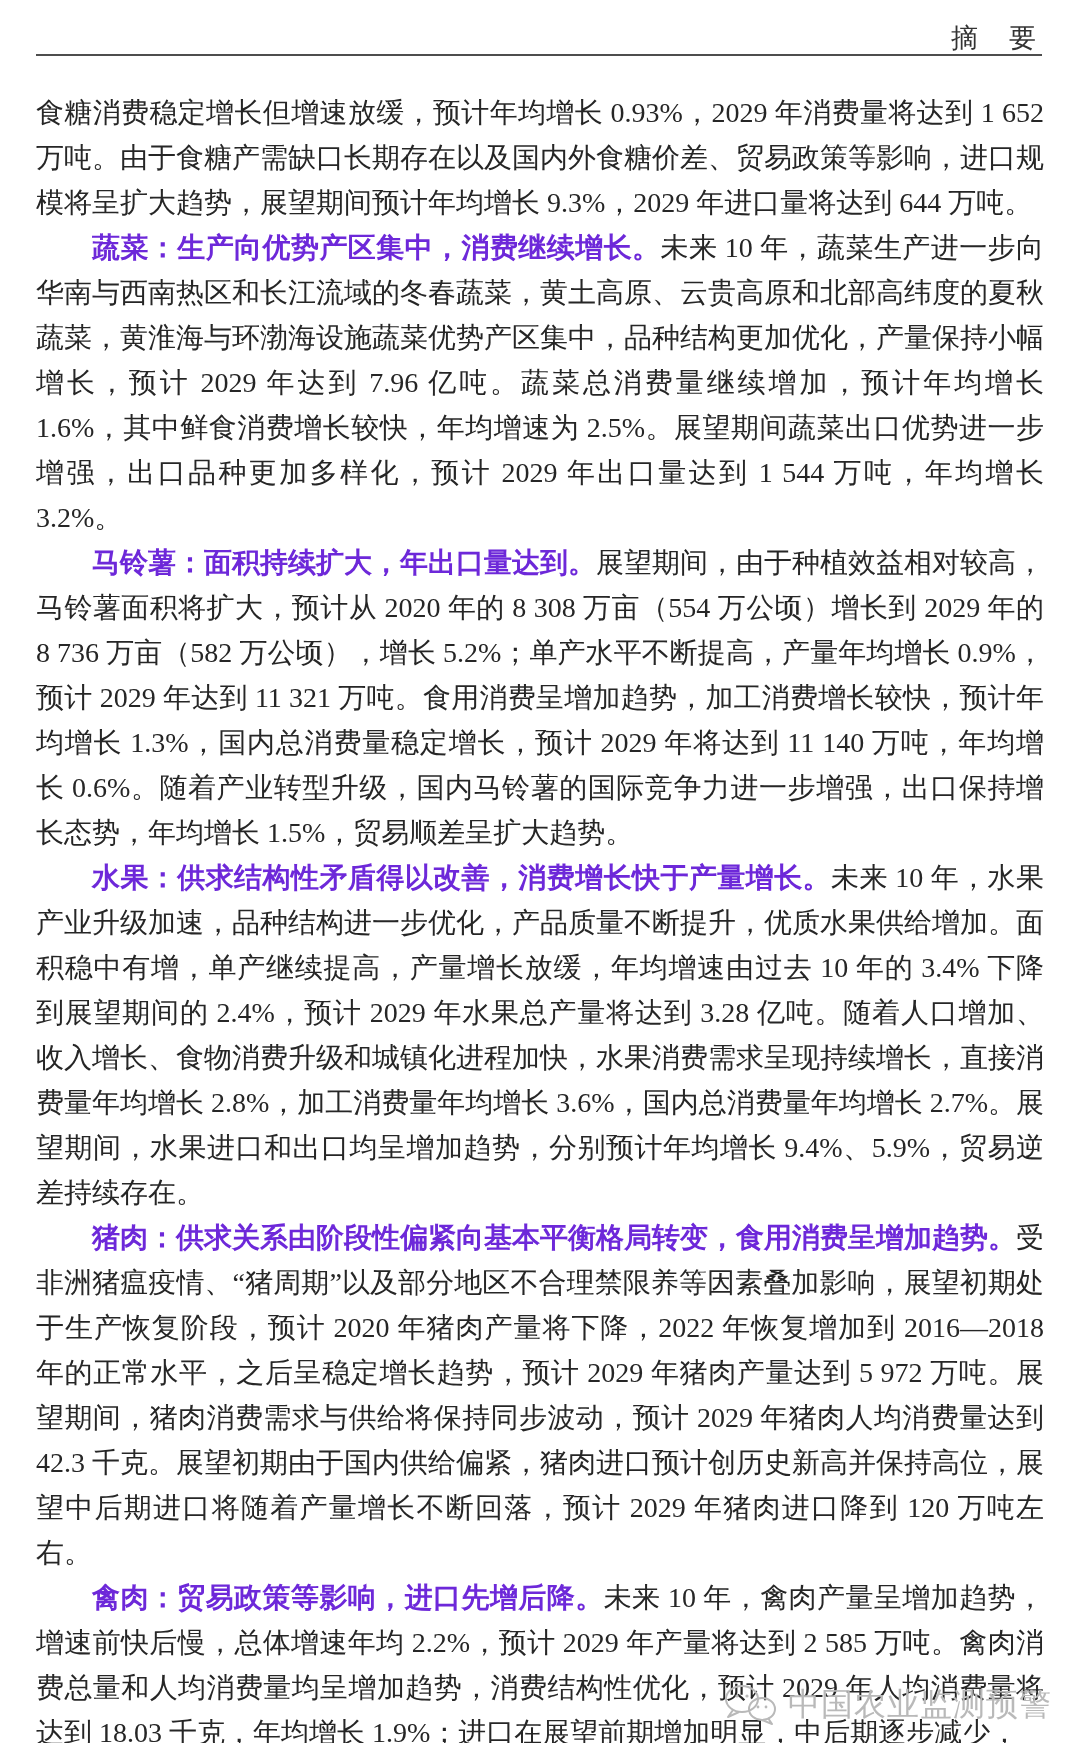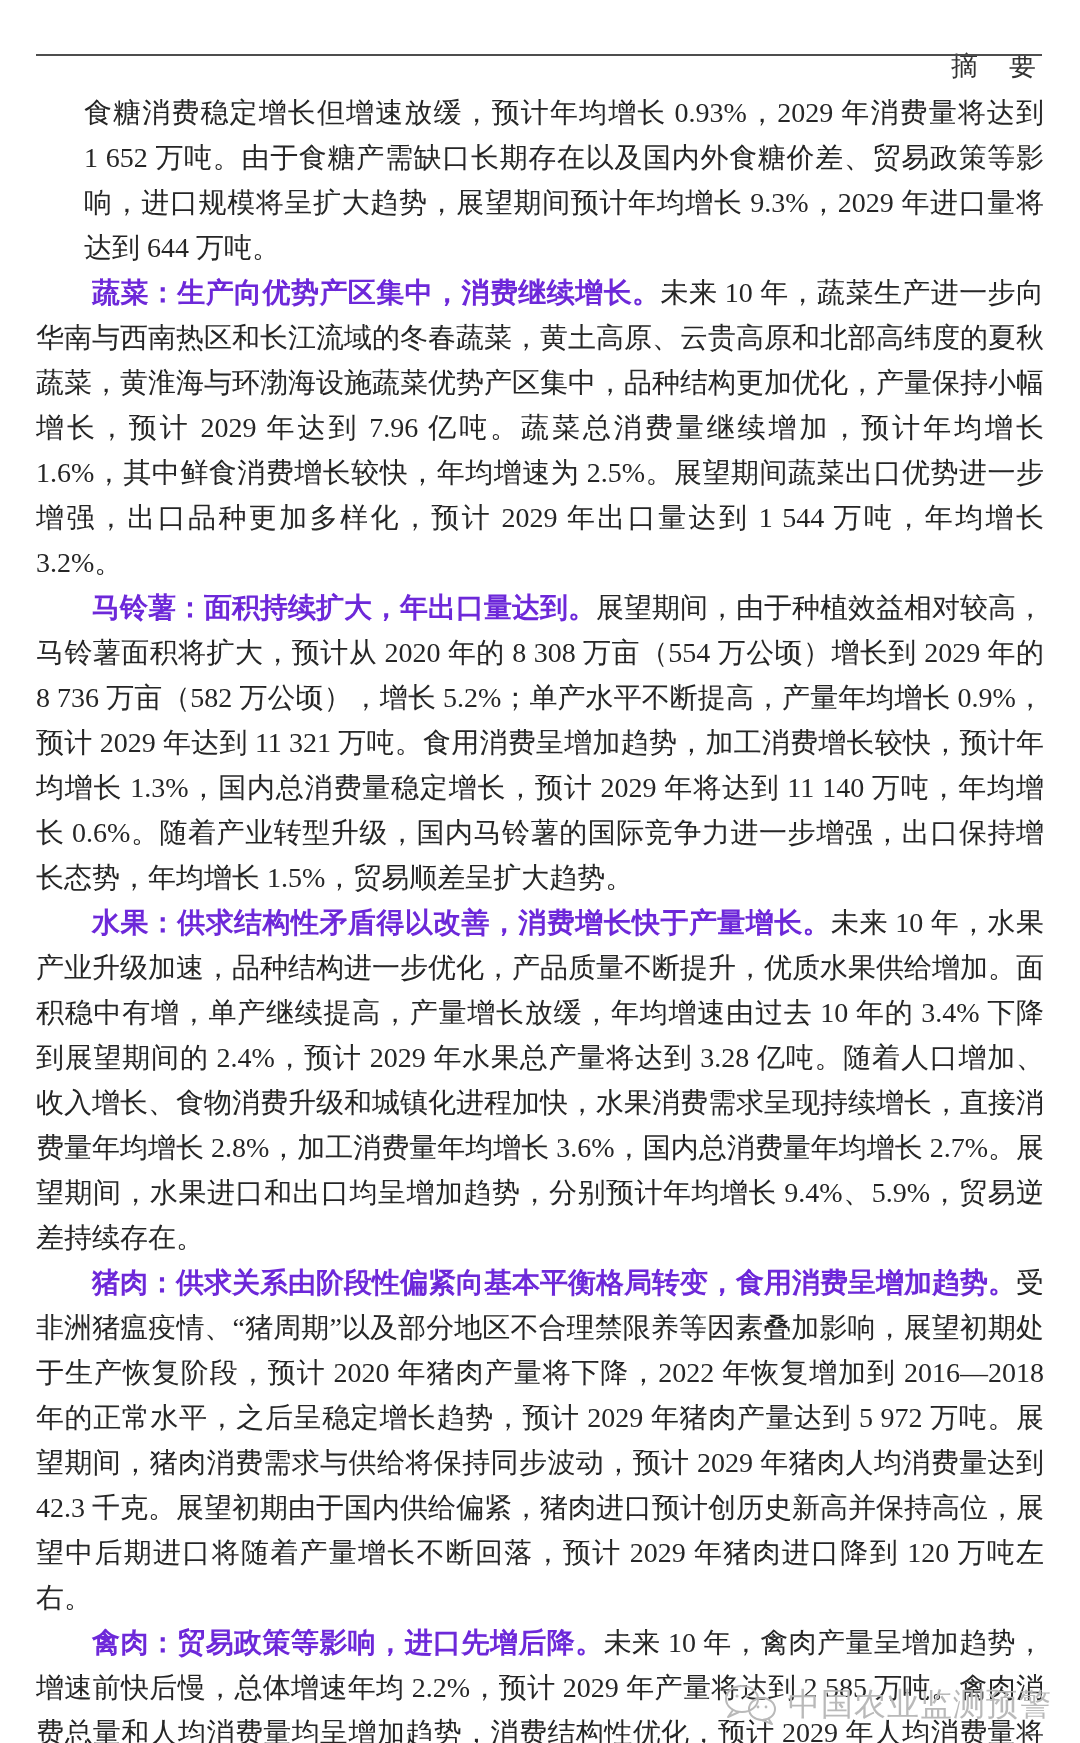--- a/index.html
+++ b/index.html
@@ -13,21 +13,20 @@
     overflow: hidden;
   }
   .header-title {
     position: absolute;
     top: 20px;
     right: 42px;
     font-size: 27px;
     color: #333333;
     letter-spacing: 2px;
     white-space: pre;
-    margin-top: 28px;
   }
   .header-rule {
     position: absolute;
     top: 54px;
     left: 36px;
     right: 38px;
     height: 2px;
     background: #4e4e4e;
   }
   .content {
@@ -38,21 +37,21 @@
     font-size: 28px;
     line-height: 45px;
     text-align: justify;
     text-justify: inter-ideograph;
   }
   p.para {
     margin: 0;
     padding: 0;
     text-indent: 2em;
   }
-  p.para.no-indent { text-indent: 0; margin-left: 48px; }
+  p.para.no-indent { text-indent: 0; }
   .lead {
     font-family: "Liberation Sans", "DejaVu Sans", sans-serif;
     font-weight: bold;
     color: #6d28d9;
   }
   .watermark {
     position: absolute;
     right: 28px;
     bottom: 16px;
     display: flex;

